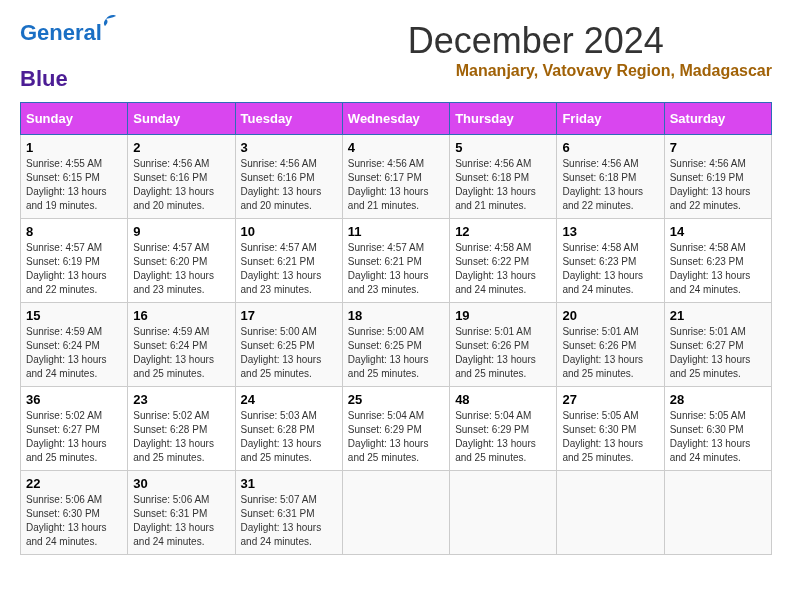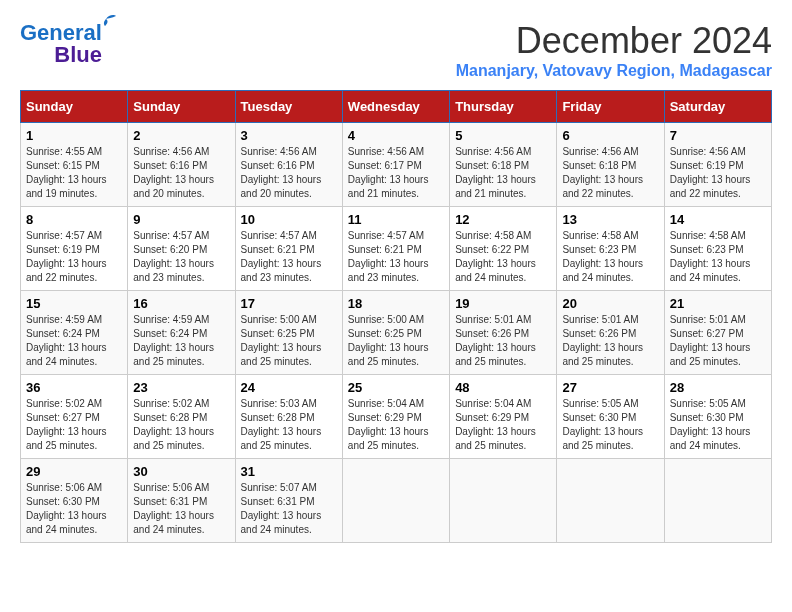--- a/index.html
+++ b/index.html
@@ -12,43 +12,44 @@
     }
     .header-section {
       display: flex;
       justify-content: space-between;
       align-items: flex-start;
       margin-bottom: 10px;
     }
     .logo {
       display: flex;
       flex-direction: column;
-      align-items: flex-end;
+      align-items: flex-start;
+      gap: 24px;
     }
     .title-section {
-      text-align: right;
+      text-align: left;
     }
     .month-title {
       font-size: 36px;
       font-weight: normal;
       color: #333;
     }
     .location-title {
       font-size: 16px;
-      color: #3b82f6;
+      color: #a16207;
       font-weight: bold;
       padding-left: 48px;
     }
     table {
       width: 100%;
       border-collapse: collapse;
       font-size: 11px;
     }
     thead tr th {
-      background-color: #b91c1c;
+      background-color: #d946ef;
       color: #fff;
       padding: 8px 5px;
       text-align: left;
       font-size: 13px;
       font-weight: bold;
       border: 1px solid #2d6cb8;
     }
     tbody tr td {
       border: 1px solid #ccc;
       padding: 5px;
@@ -340,21 +341,21 @@
           <span class="day-num">28</span>
         <div class="day-info">
           Sunrise: 5:05 AM<br>
           Sunset: 6:30 PM<br>
           Daylight: 13 hours and 24 minutes.
         </div>
         </td>
       </tr>
       <tr>
         <td>
-          <span class="day-num">29</span>
+          <span class="day-num">22</span>
         <div class="day-info">
           Sunrise: 5:06 AM<br>
           Sunset: 6:30 PM<br>
           Daylight: 13 hours and 24 minutes.
         </div>
         </td>
         <td>
           <span class="day-num">30</span>
         <div class="day-info">
           Sunrise: 5:06 AM<br>

